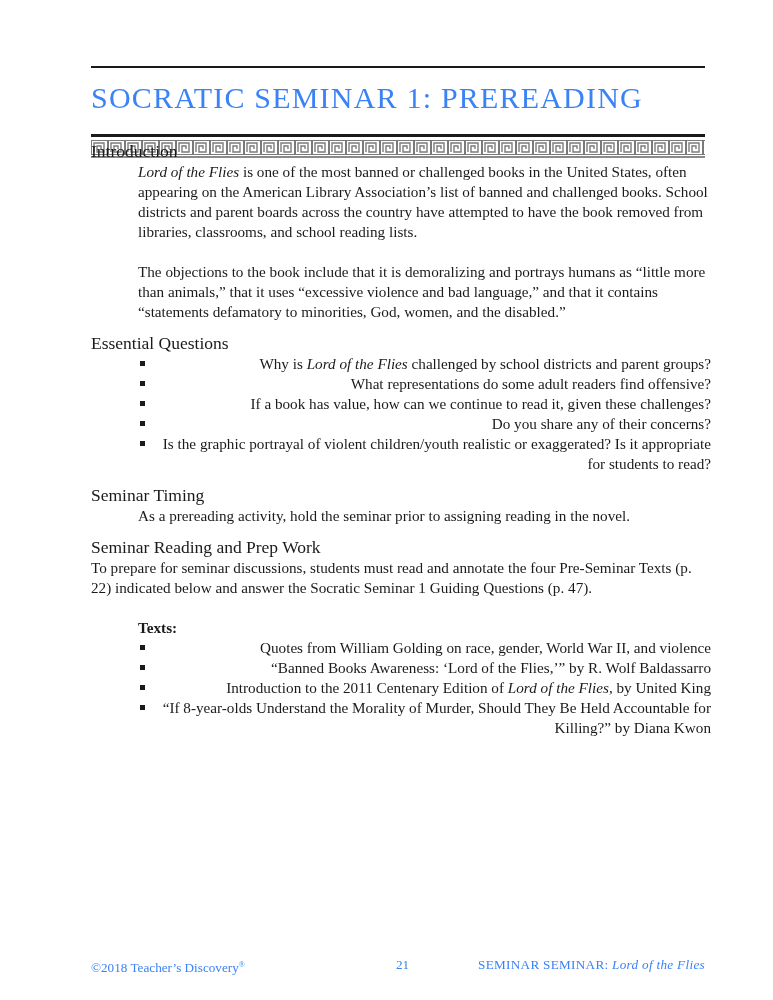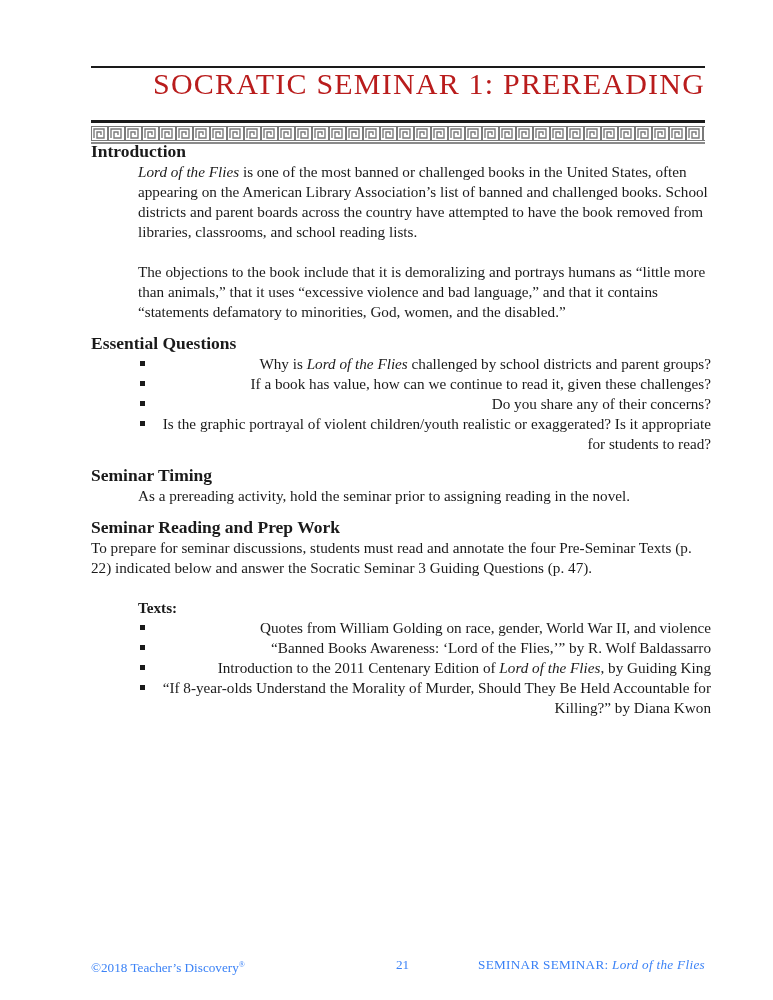--- a/index.html
+++ b/index.html
@@ -7,33 +7,33 @@
       width: 773px; height: 1000px; position: relative; overflow: hidden;
       font-family: "Liberation Serif", "DejaVu Serif", serif;
       color: #1a1a1a;
     }
     .page { position: absolute; left: 0; top: 0; width: 773px; height: 1000px; }
 
     
     .hdr { position: absolute; left: 91px; width: 614px; top: 66px; }
     .rule-top { height: 2px; background: #1a1a1a; }
     .title {
-      text-align: right; font-size: 30px; letter-spacing: 1.2px;
-      line-height: 32px; margin-top: 0; height: 32px;
+      text-align: left; font-size: 30px; letter-spacing: 1.2px;
+      line-height: 32px; margin-top: 14px; height: 32px;
       font-family: "Liberation Serif", "DejaVu Serif", serif; font-weight: normal;
-      color: #b91c1c;
+      color: #3b82f6;
     }
     .rule-mid { height: 3px; background: #1a1a1a; margin-top: 2px; }
     .greek { display: block; margin-top: 3px; width: 614px; height: 15px; }
     .rule-bot { height: 2px; background: #8a8a8a; margin-top: 1px; }
 
     
     .content { position: absolute; left: 91px; top: 141px; width: 620px; }
     .h2 {
-      font-weight: bold; font-size: 17.5px; line-height: 21px; margin: 0;
+      font-weight: normal; font-size: 17.5px; line-height: 21px; margin: 0;
       color: #1a1a1a;
     }
     .para { font-size: 15.2px; line-height: 20px; margin: 0; }
     .indent { padding-left: 47px; }
     .gap-para { height: 20px; }
     .sec { margin-top: 11px; }
     ul.sq { list-style: none; margin: 0; padding: 0 0 0 47px; }
     ul.sq li {
       position: relative; padding-left: 21px; font-size: 15.2px; line-height: 20px; text-align: right;
     }
@@ -81,40 +81,41 @@
       <h2 class="h2">Introduction</h2>
       <p class="para indent"><i>Lord of the Flies</i><span> is one of the most banned or challenged books in the United States, often appearing on the American Library Association’s list of banned and challenged books. School districts and parent boards across the country have attempted to have the book removed from libraries, classrooms, and school reading lists.</span></p>
       <div class="gap-para"></div>
       <p class="para indent">The objections to the book include that it is demoralizing and portrays humans as “little more than animals,” that it uses “excessive violence and bad language,” and that it contains “statements defamatory to minorities, God, women, and the disabled.”</p>
     </section>
 
     <section class="sec">
       <h2 class="h2">Essential Questions</h2>
       <ul class="sq">
         <li><span class="bullet"></span><span>Why is </span><i>Lord of the Flies</i><span> challenged by school districts and parent groups?</span></li>
+        <li><span class="bullet"></span><span>What representations do some adult readers find offensive?</span></li>
         <li><span class="bullet"></span><span>If a book has value, how can we continue to read it, given these challenges?</span></li>
         <li><span class="bullet"></span><span>Do you share any of their concerns?</span></li>
         <li><span class="bullet"></span><span>Is the graphic portrayal of violent children/youth realistic or exaggerated? Is it appropriate for students to read?</span></li>
       </ul>
     </section>
 
     <section class="sec">
       <h2 class="h2">Seminar Timing</h2>
       <p class="para indent">As a prereading activity, hold the seminar prior to assigning reading in the novel.</p>
     </section>
 
     <section class="sec">
       <h2 class="h2">Seminar Reading and Prep Work</h2>
-      <p class="para"><span>To prepare for seminar discussions, students must read and annotate the four </span><b>Pre-Seminar Texts</b><span> (p. 22) indicated below and answer the </span><b>Socratic Seminar 3 Guiding Questions</b><span> (p. 47).</span></p>
+      <p class="para"><span>To prepare for seminar discussions, students must read and annotate the four </span><b>Pre-Seminar Texts</b><span> (p. 22) indicated below and answer the </span><b>Socratic Seminar 1 Guiding Questions</b><span> (p. 47).</span></p>
 
       <div class="texts-label">Texts:</div>
       <ul class="sq">
         <li><span class="bullet"></span><span>Quotes from William Golding on race, gender, World War II, and violence</span></li>
         <li><span class="bullet"></span><span>“Banned Books Awareness: ‘Lord of the Flies,’” by R. Wolf Baldassarro</span></li>
-        <li><span class="bullet"></span><span>Introduction to the 2011 Centenary Edition of </span><i>Lord of the Flies</i><span>, by Guiding King</span></li>
+        <li><span class="bullet"></span><span>Introduction to the 2011 Centenary Edition of </span><i>Lord of the Flies</i><span>, by United King</span></li>
         <li><span class="bullet"></span><span>“If 8-year-olds Understand the Morality of Murder, Should They Be Held Accountable for Killing?” by Diana Kwon</span></li>
       </ul>
     </section>
   </div>
 
   <div class="footer">
     <span class="left"><span>©2018 Teacher’s Discovery</span><sup>®</sup></span>
     <span class="mid">21</span>
     <span class="right"><span>SEMINAR SEMINAR: </span><i>Lord of the Flies</i></span>
   </div>

